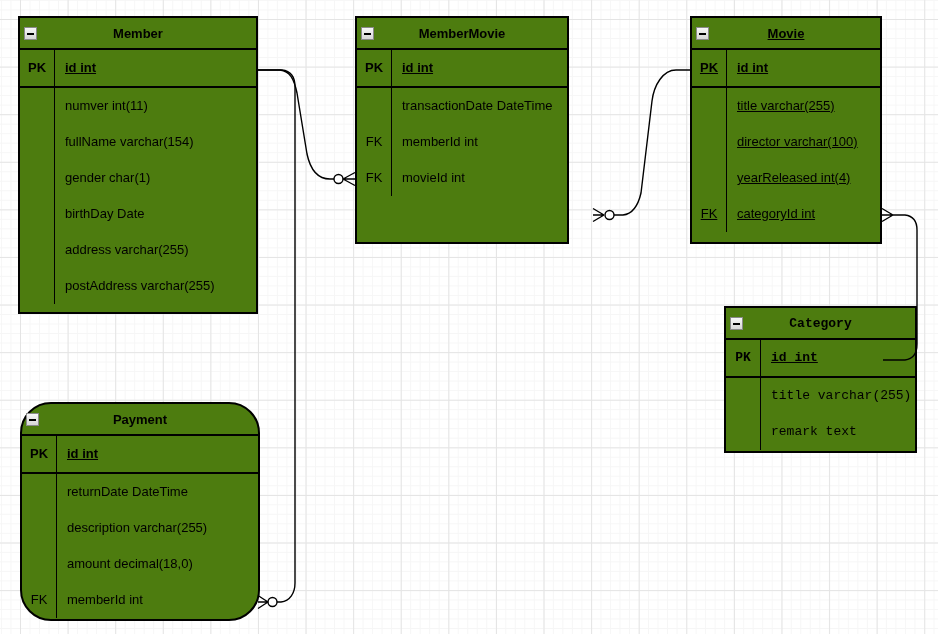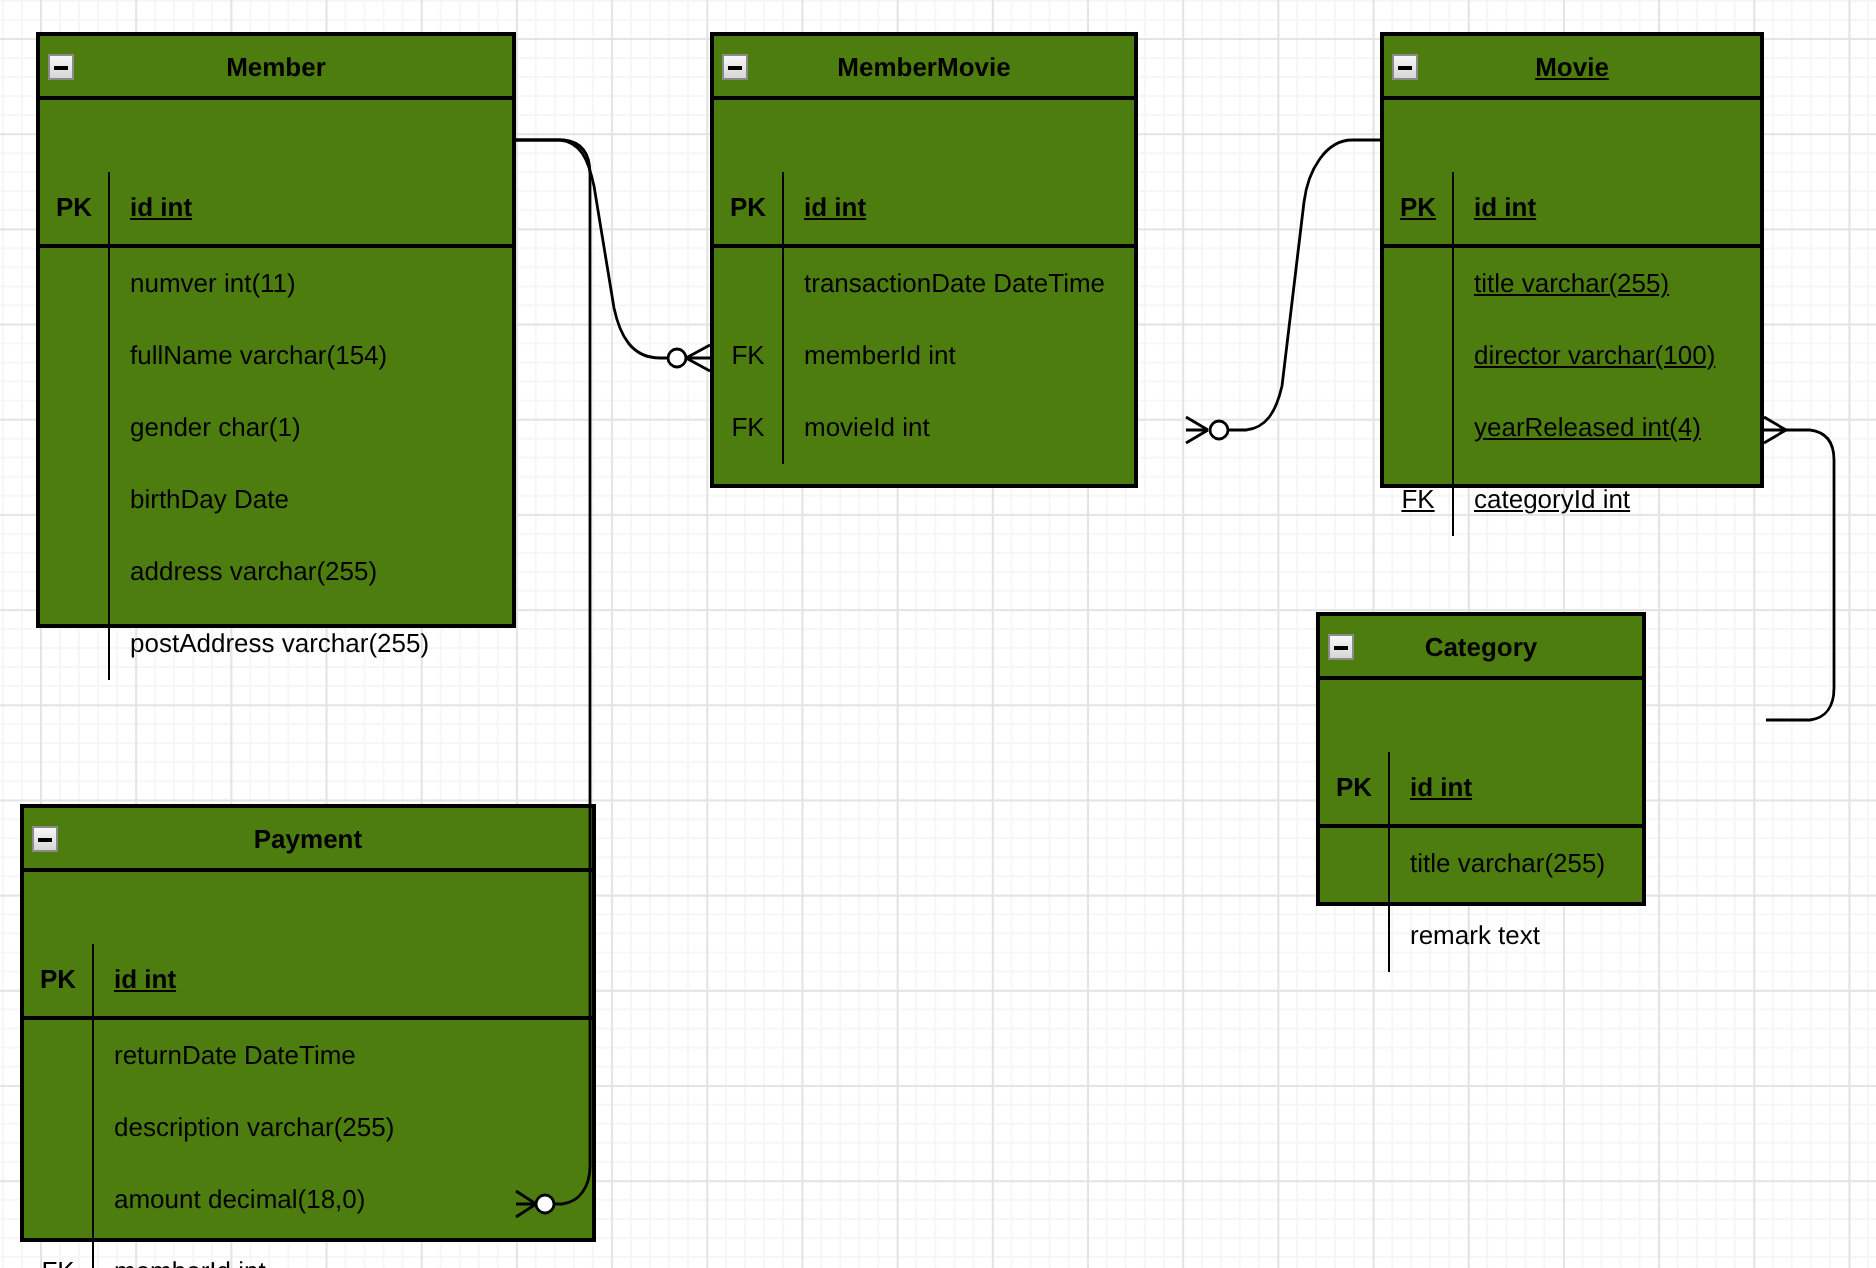--- a/index.html
+++ b/index.html
@@ -52,21 +52,21 @@
     flex:0 0 35px;
     width:35px;
     border-right:1px solid #000000;
     text-align:center;
   }
   .t-row .val {
     flex:1;
     padding-left:10px;
     overflow:hidden;
   }
-  .pk-row { border-bottom:2px solid #000000; height:38px;margin-top:36px; }
+  .pk-row { border-bottom:2px solid #000000; height:38px; }
   .pk-row .key { font-weight:bold; }
   .pk-row .val { font-weight:bold; text-decoration:underline; }
   svg.edges {
     position:absolute;
     left:0; top:0;
     width:938px; height:634px;
     pointer-events:none;
   }
   svg.edges path, svg.edges circle {
     stroke:#000000;
@@ -163,21 +163,21 @@
   <div class="t-row">
     <span class="key"></span>
     <span class="val">yearReleased int(4)</span>
   </div>
   <div class="t-row">
     <span class="key">FK</span>
     <span class="val">categoryId int</span>
   </div>
 </div>
 
-<div class="entity" style="left:10px; top:402px; width:288px; height:219px;">
+<div class="entity" style="left:20px; top:402px; width:240px; height:219px;border-radius:31px;">
   <div class="t-header">
     <span class="collapse">
         <span class="minus"></span>
       </span>
     <span>Payment</span>
   </div>
   <div class="t-row pk-row">
     <span class="key">PK</span>
     <span class="val">id int</span>
   </div>
@@ -192,21 +192,21 @@
   <div class="t-row">
     <span class="key"></span>
     <span class="val">amount decimal(18,0)</span>
   </div>
   <div class="t-row">
     <span class="key">FK</span>
     <span class="val">memberId int</span>
   </div>
 </div>
 
-<div class="entity" style="left:658px; top:306px; width:165px; height:147px;">
+<div class="entity" style="left:724px; top:306px; width:193px; height:147px;font-family:Liberation Mono, monospace;">
   <div class="t-header">
     <span class="collapse">
         <span class="minus"></span>
       </span>
     <span>Category</span>
   </div>
   <div class="t-row pk-row">
     <span class="key">PK</span>
     <span class="val">id int</span>
   </div>

